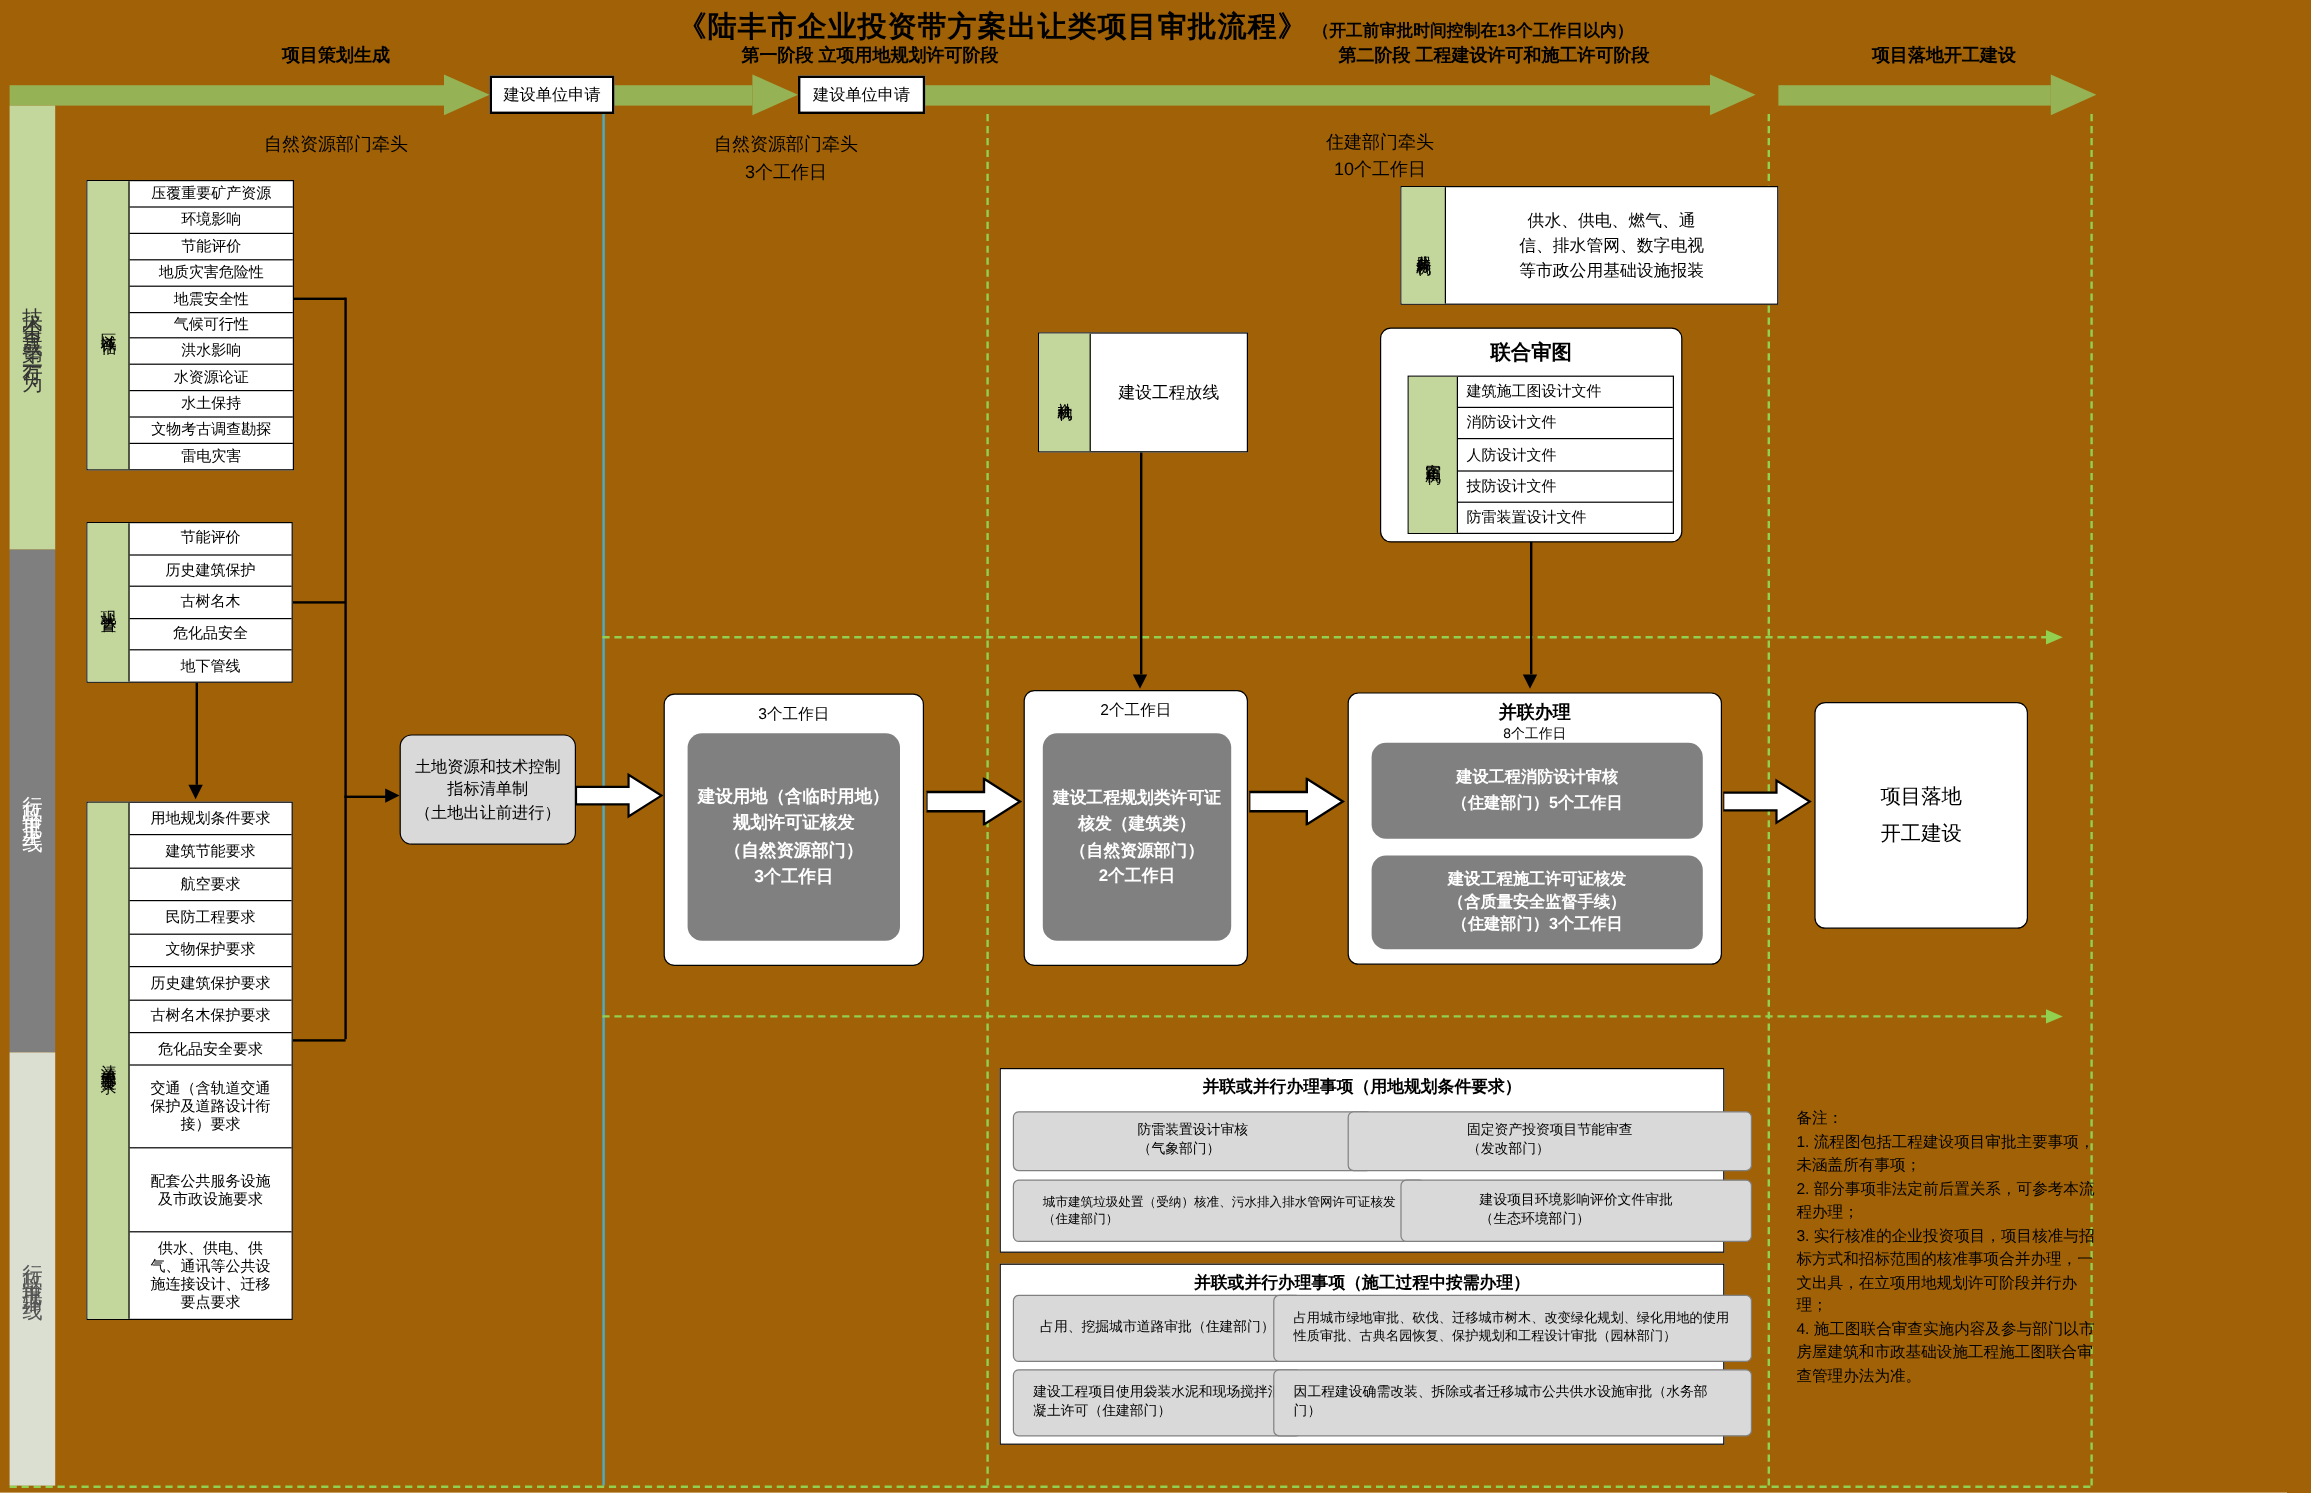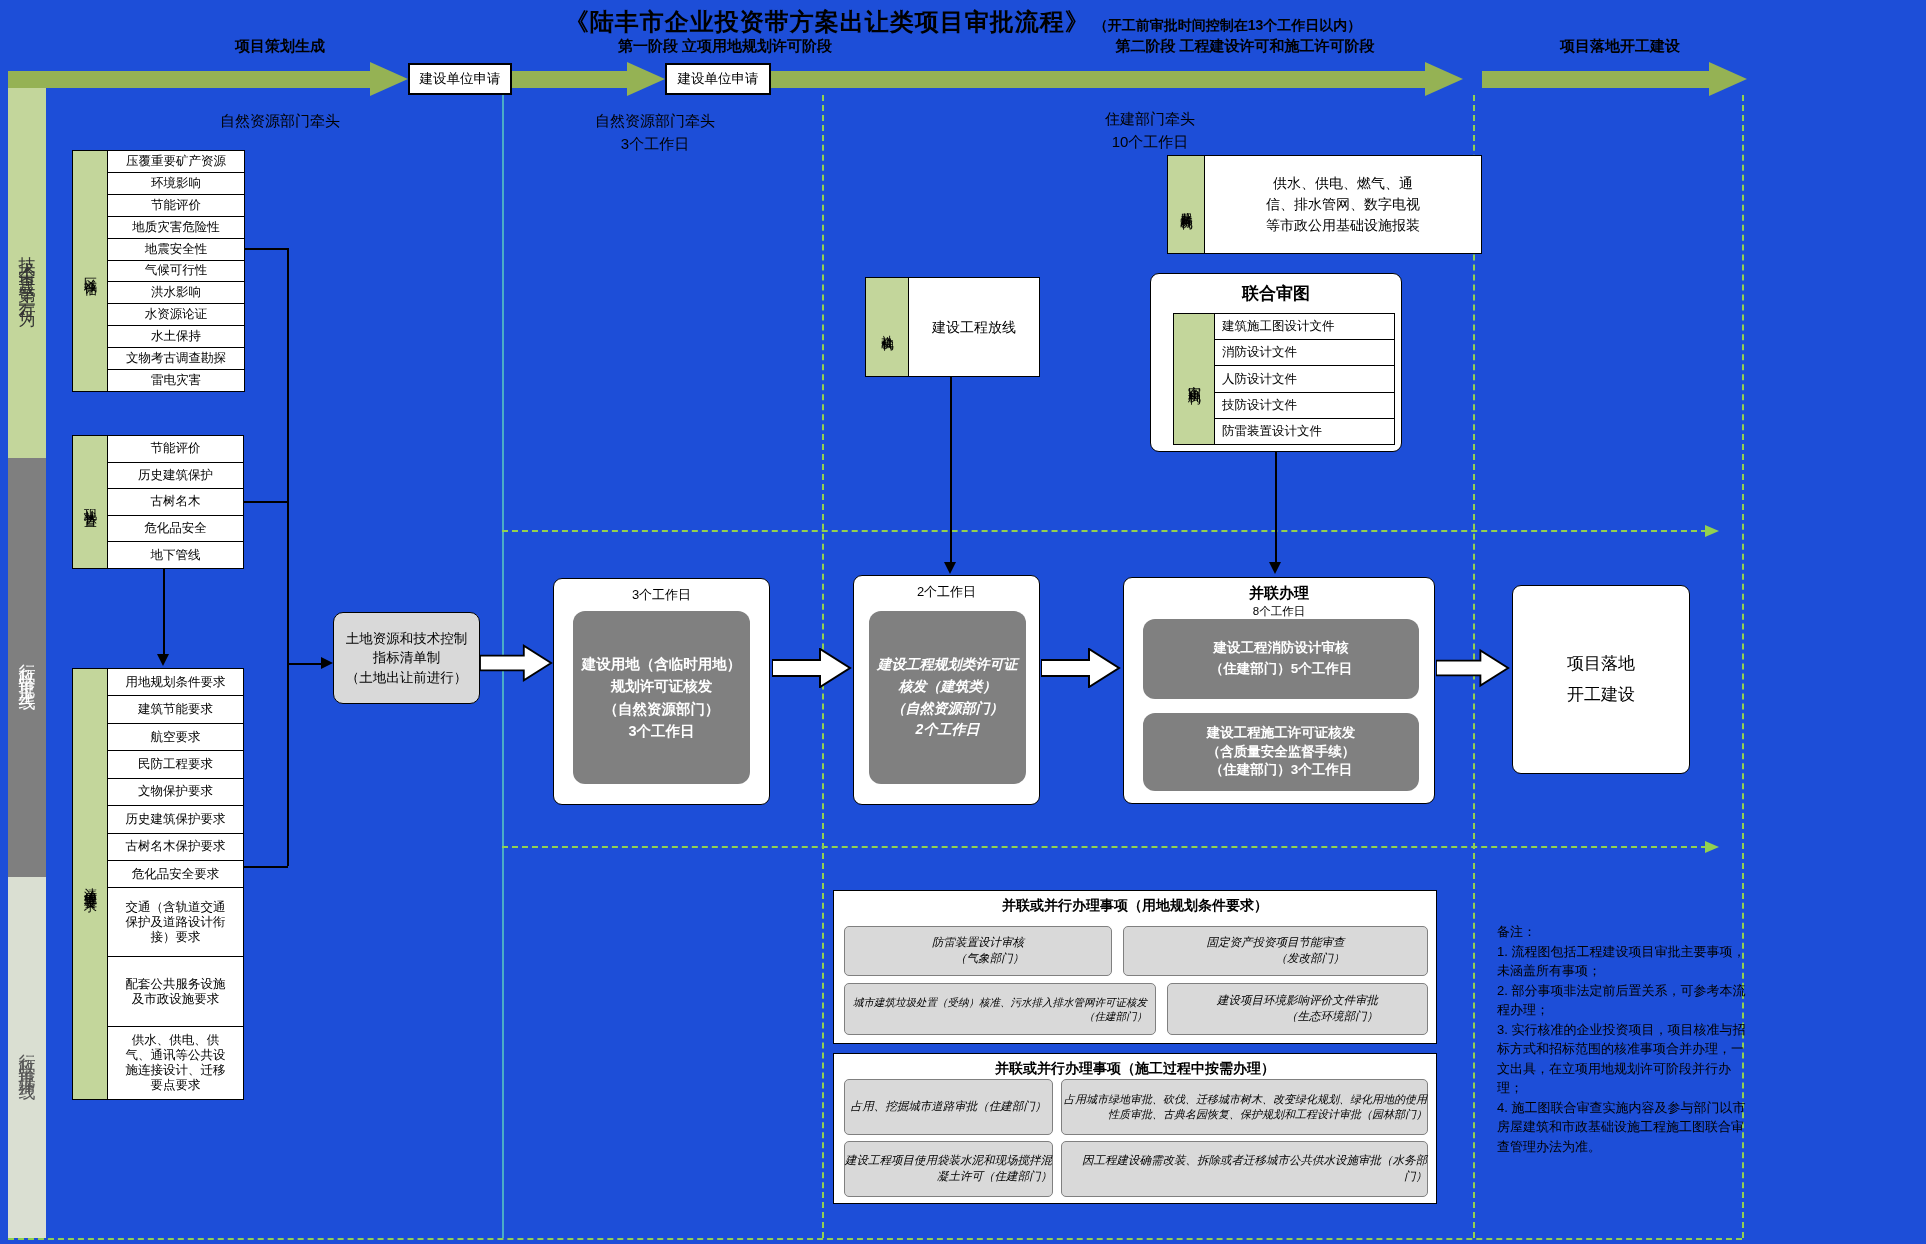--- a/index.html
+++ b/index.html
@@ -1,16 +1,16 @@
 <!DOCTYPE html>
 <html><head>
 <meta charset="utf-8">
 <style>
   html,body{margin:0;padding:0;background:#fff;}
-  #canvas{position:relative;width:1926px;height:1244px;background:#1d4ed8;overflow:hidden;
+  #canvas{position:relative;width:1926px;height:1244px;background:#a16207;overflow:hidden;
           font-family:"Liberation Sans","DejaVu Sans",sans-serif;color:#000;}
   .abs{position:absolute;}
   .ctr{display:flex;align-items:center;justify-content:center;text-align:center;}
   .pre{white-space:pre-line;}
   
   .title-wrap{top:6px;left:963px;transform:translateX(-50%);white-space:nowrap;display:flex;align-items:baseline;z-index:3;}
   .title-main{font-size:24px;font-weight:bold;letter-spacing:1px;}
   .title-sub{font-size:14px;font-weight:bold;margin-left:4px;}
   .phase-h{top:37px;transform:translateX(-50%);font-size:15px;font-weight:bold;white-space:nowrap;z-index:3;}
   .tarrow-body{top:71px;height:17px;background:#95B254;z-index:1;}
@@ -44,22 +44,22 @@
   .gray-inner{background:#808080;border-radius:12px;color:#fff;font-weight:bold;font-size:14.5px;line-height:1.55;z-index:3;}
   .land-box{background:#D9D9D9;border:1.5px solid #000;border-radius:10px;font-size:13.5px;line-height:1.45;z-index:2;}
   .dur{position:absolute;top:7px;left:0;right:0;text-align:center;font-size:13px;}
   .hdr-box{display:flex;border:1.5px solid #000;background:#fff;z-index:2;}
   .hdr-box .hd{background:#C3D69B;border-right:1.5px solid #000;display:flex;align-items:center;justify-content:center;
                writing-mode:vertical-lr;text-orientation:upright;font-size:12.5px;letter-spacing:1px;}
   .hdr-box .bd{flex:1;display:flex;align-items:center;justify-content:center;text-align:center;font-size:14px;line-height:1.5;}
   .pgroup{background:#fff;border:1.5px solid #000;z-index:2;}
   .pgroup .ptitle{position:absolute;top:6px;left:0;right:0;text-align:center;font-weight:bold;font-size:14px;}
   .pitem{position:absolute;background:#D9D9D9;border:1px solid #808080;border-radius:5px;
-         display:flex;align-items:center;justify-content:center;text-align:right;
-         font-size:11.5px;line-height:1.35;padding:2px 0;z-index:3;font-style:italic;}
+         display:flex;align-items:center;justify-content:center;text-align:left;
+         font-size:11.5px;line-height:1.35;padding:2px 16px;z-index:3;}
   .pitem.small{font-size:10.5px;}
   .notes{font-size:13px;line-height:1.5;white-space:pre-line;z-index:2;}
   .blockarrow{z-index:3;}
 </style>
 </head>
 <body>
 
 <div id="canvas">
 
   <div class="abs title-wrap">
@@ -194,21 +194,21 @@
   <div class="abs outline-box" style="left:553px;top:578px;width:215px;height:225px;">
     <div class="dur">3个工作日</div>
     <div class="gray-inner ctr pre abs" style="left:19px;top:32px;width:177px;height:173px;">建设用地（含临时用地）
 规划许可证核发
 （自然资源部门）
 3个工作日</div>
   </div>
 
   <div class="abs outline-box" style="left:853px;top:575px;width:185px;height:228px;">
     <div class="dur">2个工作日</div>
-    <div class="gray-inner ctr pre abs" style="left:15px;top:35px;width:157px;height:173px;font-size:14px;font-style:italic;">建设工程规划类许可证
+    <div class="gray-inner ctr pre abs" style="left:15px;top:35px;width:157px;height:173px;font-size:14px;">建设工程规划类许可证
 核发（建筑类）
 （自然资源部门）
 2个工作日</div>
   </div>
 
   <div class="abs outline-box" style="left:1123px;top:577px;width:310px;height:225px;">
     <div class="abs" style="left:0;right:0;top:6px;text-align:center;font-weight:bold;font-size:15px;">并联办理</div>
     <div class="abs" style="left:0;right:0;top:26px;text-align:center;font-size:11.5px;">8个工作日</div>
     <div class="gray-inner ctr pre abs" style="left:19px;top:41px;width:276px;height:80px;font-size:13.5px;">建设工程消防设计审核
 （住建部门）5个工作日</div>

